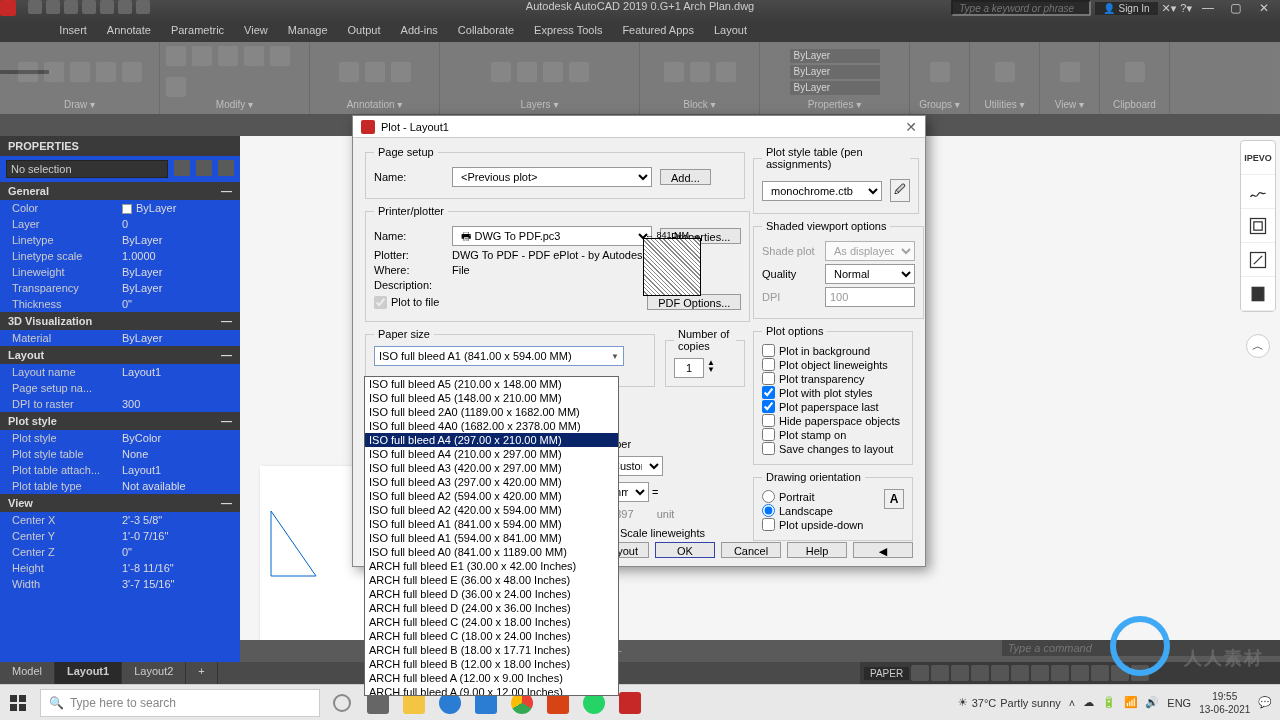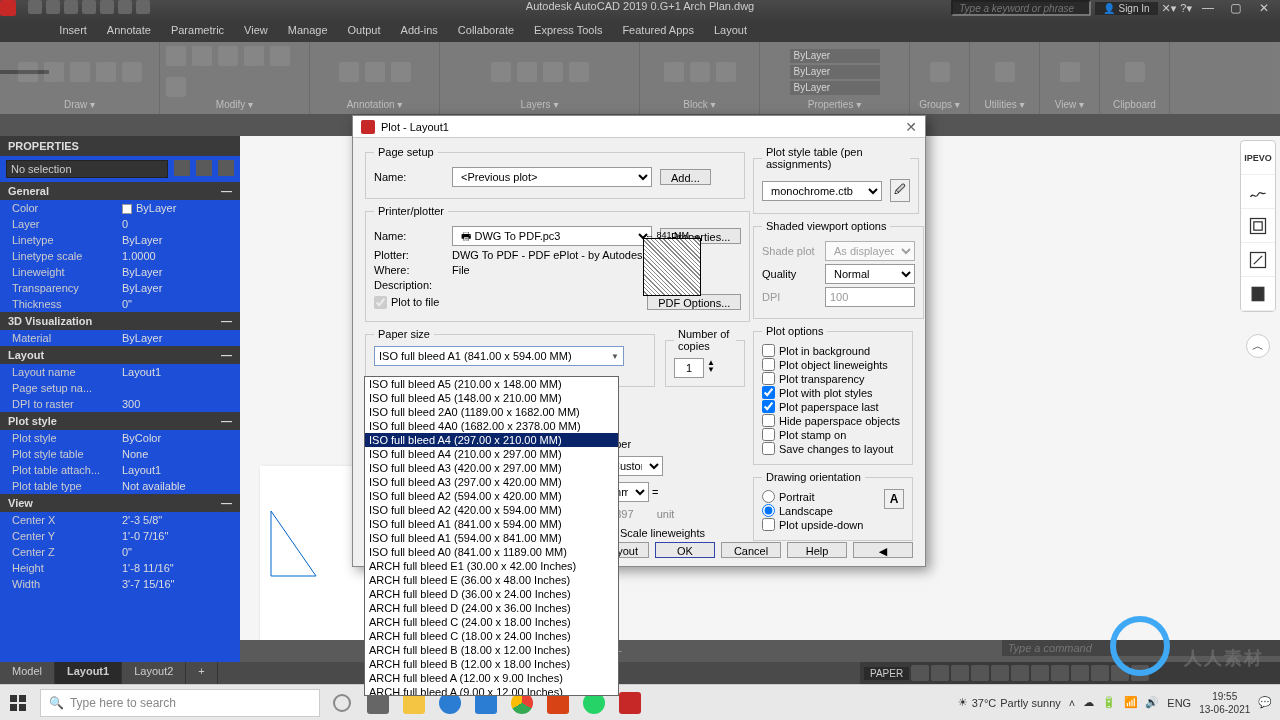--- a/index.html
+++ b/index.html
@@ -568,21 +568,21 @@
     <div class="opt">ISO full bleed A2 (420.00 x 594.00 MM)</div>
     <div class="opt">ISO full bleed A1 (841.00 x 594.00 MM)</div>
     <div class="opt">ISO full bleed A1 (594.00 x 841.00 MM)</div>
     <div class="opt">ISO full bleed A0 (841.00 x 1189.00 MM)</div>
     <div class="opt">ARCH full bleed E1 (30.00 x 42.00 Inches)</div>
     <div class="opt">ARCH full bleed E (36.00 x 48.00 Inches)</div>
     <div class="opt">ARCH full bleed D (36.00 x 24.00 Inches)</div>
     <div class="opt">ARCH full bleed D (24.00 x 36.00 Inches)</div>
     <div class="opt">ARCH full bleed C (24.00 x 18.00 Inches)</div>
     <div class="opt">ARCH full bleed C (18.00 x 24.00 Inches)</div>
-    <div class="opt">ARCH full bleed B (18.00 x 12.00 Inches)</div>
+    <div class="opt">ARCH full bleed B (18.00 x 17.71 Inches)</div>
     <div class="opt">ARCH full bleed B (12.00 x 18.00 Inches)</div>
     <div class="opt">ARCH full bleed A (12.00 x 9.00 Inches)</div>
     <div class="opt">ARCH full bleed A (9.00 x 12.00 Inches)</div>
   </div>
 
 <div class="layout-tabs-row" id="layout-tabs">
     <div class="ltab">Model</div>
     <div class="ltab active">Layout1</div>
     <div class="ltab">Layout2</div>
     <div class="ltab">+</div>

